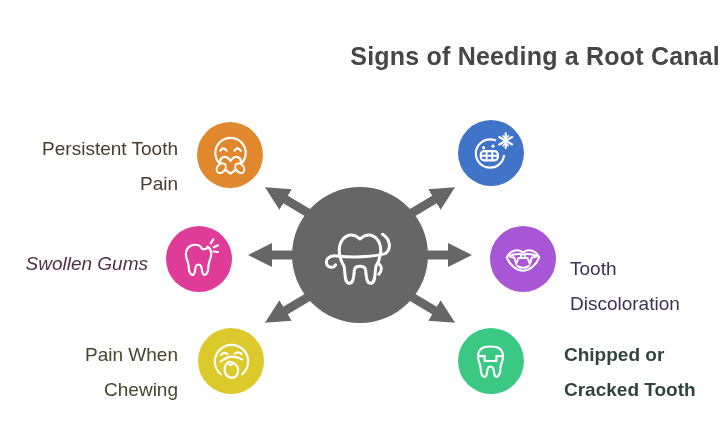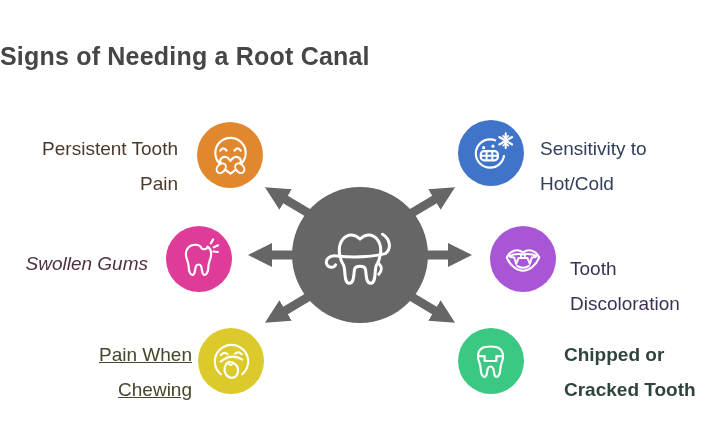--- a/index.html
+++ b/index.html
@@ -2,21 +2,21 @@
 <html><head>
 <meta charset="utf-8">
 <style>
   html,body{margin:0;padding:0;background:#fff;}
   .canvas{
     position:relative;width:720px;height:439px;background:#ffffff;
     font-family:"Liberation Sans", sans-serif;overflow:hidden;
   }
   .title{
     position:absolute;left:0;top:42px;width:720px;margin:0;
-    text-align:left;font-size:25px;font-weight:700;letter-spacing:.2px;
+    text-align:right;font-size:25px;font-weight:700;letter-spacing:.2px;
   }
   .arrows{position:absolute;left:0;top:0;}
   .center-circle{
     position:absolute;left:292px;top:187px;width:136px;height:136px;
     border-radius:50%;display:flex;align-items:center;justify-content:center;
   }
   .badge{
     position:absolute;width:66px;height:66px;border-radius:50%;
     display:flex;align-items:center;justify-content:center;
   }
@@ -26,21 +26,21 @@
   .ta-r{text-align:right;}
   .ta-l{text-align:left;}
   .pos0{left:197px;top:122px;}
   .pos1{left:166px;top:226px;}
   .pos2{left:198px;top:328px;}
   .pos3{left:458px;top:120px;}
   .pos4{left:490px;top:226px;}
   .pos5{left:458px;top:328px;}
   .lab0{left:6px;top:131px;width:172px;}
   .lab1{left:0px;top:246px;width:148px;font-style:italic;}
-  .lab2{left:20px;top:337px;width:172px;text-decoration:underline;}
+  .lab2{left:6px;top:337px;width:172px;}
   .lab3{left:540px;top:131px;width:180px;}
   .lab4{left:570px;top:233px;width:150px;}
   .lab5{left:564px;top:337px;width:180px;font-weight:bold;}
 </style>
 </head>
 <body>
 
 <div class="canvas">
 
   <h1 class="title" style="color: rgb(70, 70, 70);">Signs of Needing a Root Canal</h1>
@@ -101,22 +101,20 @@
       <g fill="none" stroke="#fff" stroke-width="2.2" stroke-linecap="round">
         <path d="M13.1,37 A17,17 0 1 1 34.9,37"></path>
         <path d="M13,17.5 Q16.5,13.5 20,16.5 M27.5,16 Q31,13 34.5,16.5"></path>
         <path d="M13,24 Q24,15 35,22"></path>
         <path d="M21,24.5 C17,26.5 15.8,32 18,36.5 C20.2,41 26,42 29,38.5 C32,35 31,29 27.5,26.5 C25,24.7 23,23.5 21,24.5 Z"></path>
         <path d="M20.5,25.5 Q23,29.5 25.5,25.8"></path>
       </g>
     </svg>
   </div>
 
-  <div class="item-label ta-l lab3" style="color: rgb(50, 64, 90);">Sensitivity to
-Hot/Cold</div>
   <div class="badge pos3" style="background-color: rgb(63, 116, 201); color: rgb(63, 116, 201);">
     <svg width="47" height="47" viewBox="0 0 48 48">
       <circle cx="22.5" cy="24" r="14.5" fill="none" stroke="#fff" stroke-width="2.2" pathLength="100" stroke-dasharray="80 20" stroke-dashoffset="-2"></circle>
       <circle cx="16" cy="18" r="1.6" fill="#fff"></circle>
       <circle cx="25.5" cy="16.5" r="1.6" fill="#fff"></circle>
       <rect x="13" y="21.5" width="17.5" height="9.5" rx="3.5" fill="none" stroke="#fff" stroke-width="2.2"></rect>
       <path d="M13,26.2 H30.5 M19,21.5 V31 M24.8,21.5 V31" fill="none" stroke="#fff" stroke-width="2"></path>
       <g fill="none" stroke="#fff" stroke-width="2.2" stroke-linecap="round">
         <path d="M38.5,3.5 V18.5 M32,7.2 L45,14.8 M45,7.2 L32,14.8"></path>
         <path d="M35.8,6 L38.5,8.5 L41.2,6 M35.8,16 L38.5,13.5 L41.2,16" stroke-width="1.6"></path>

